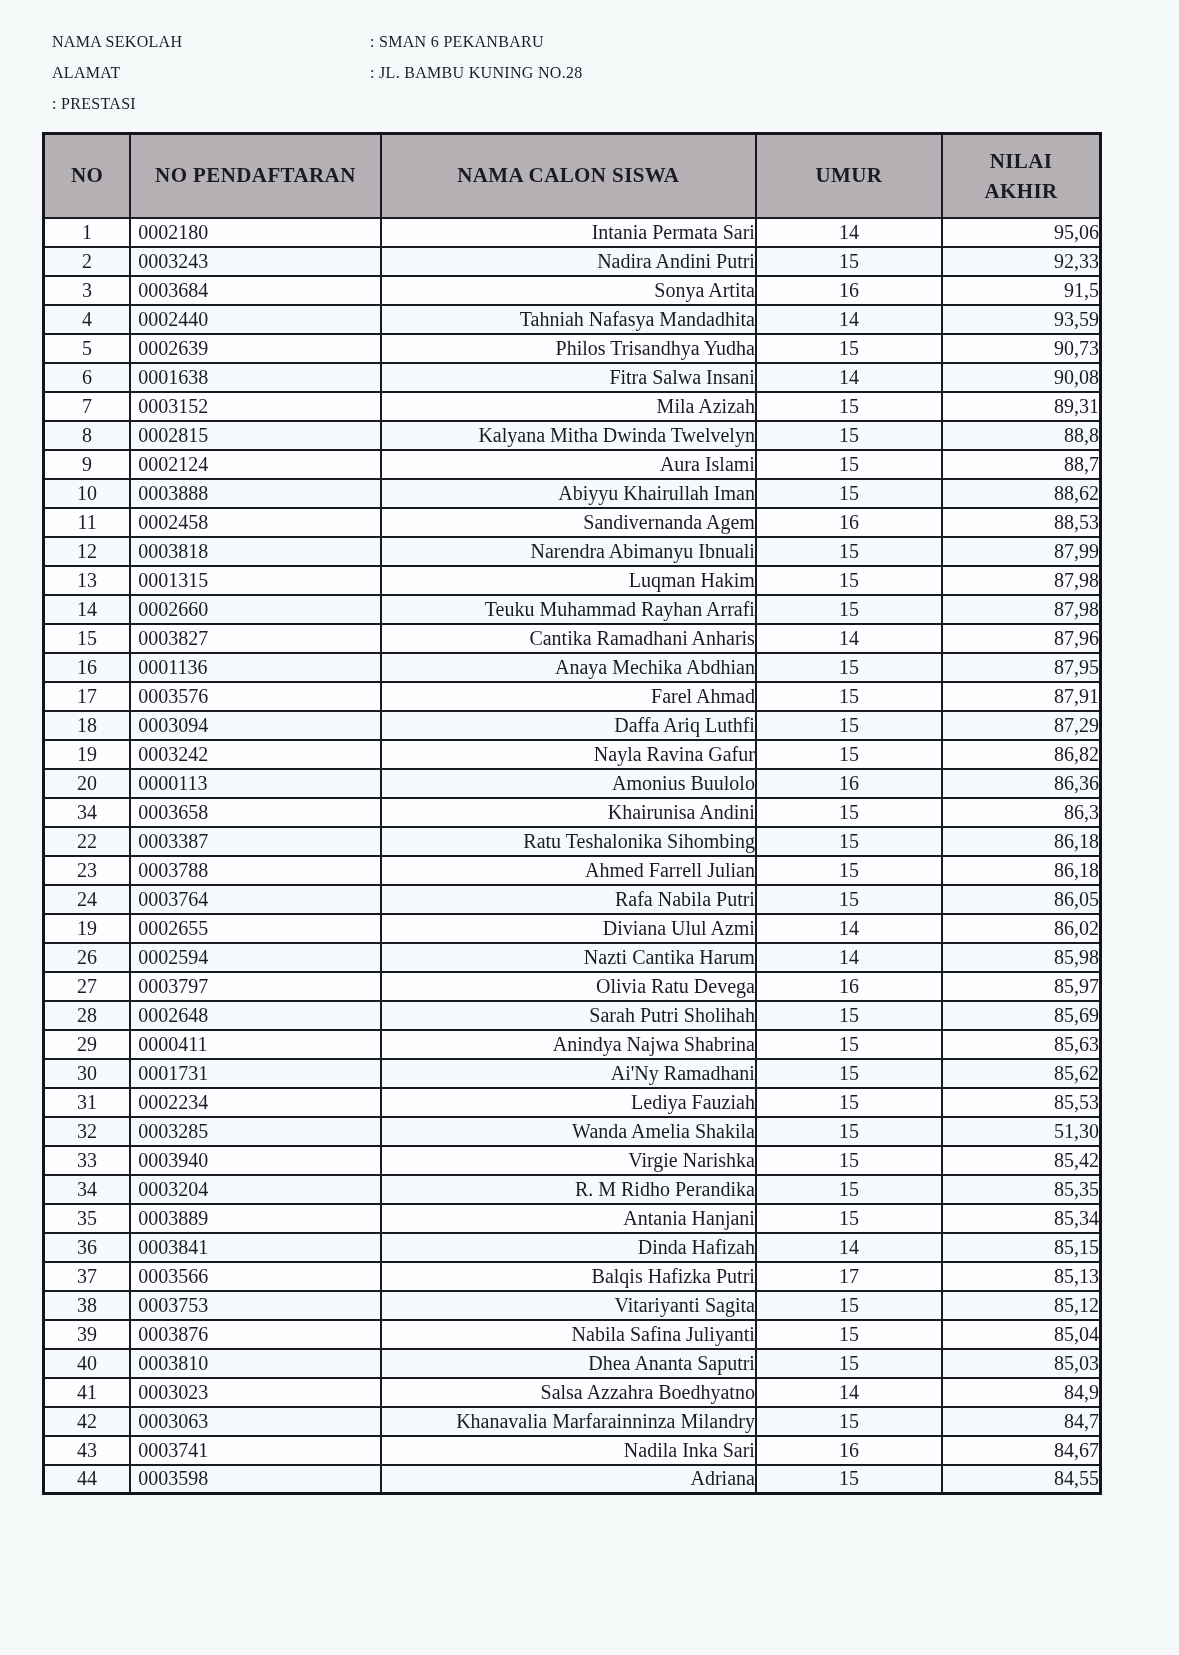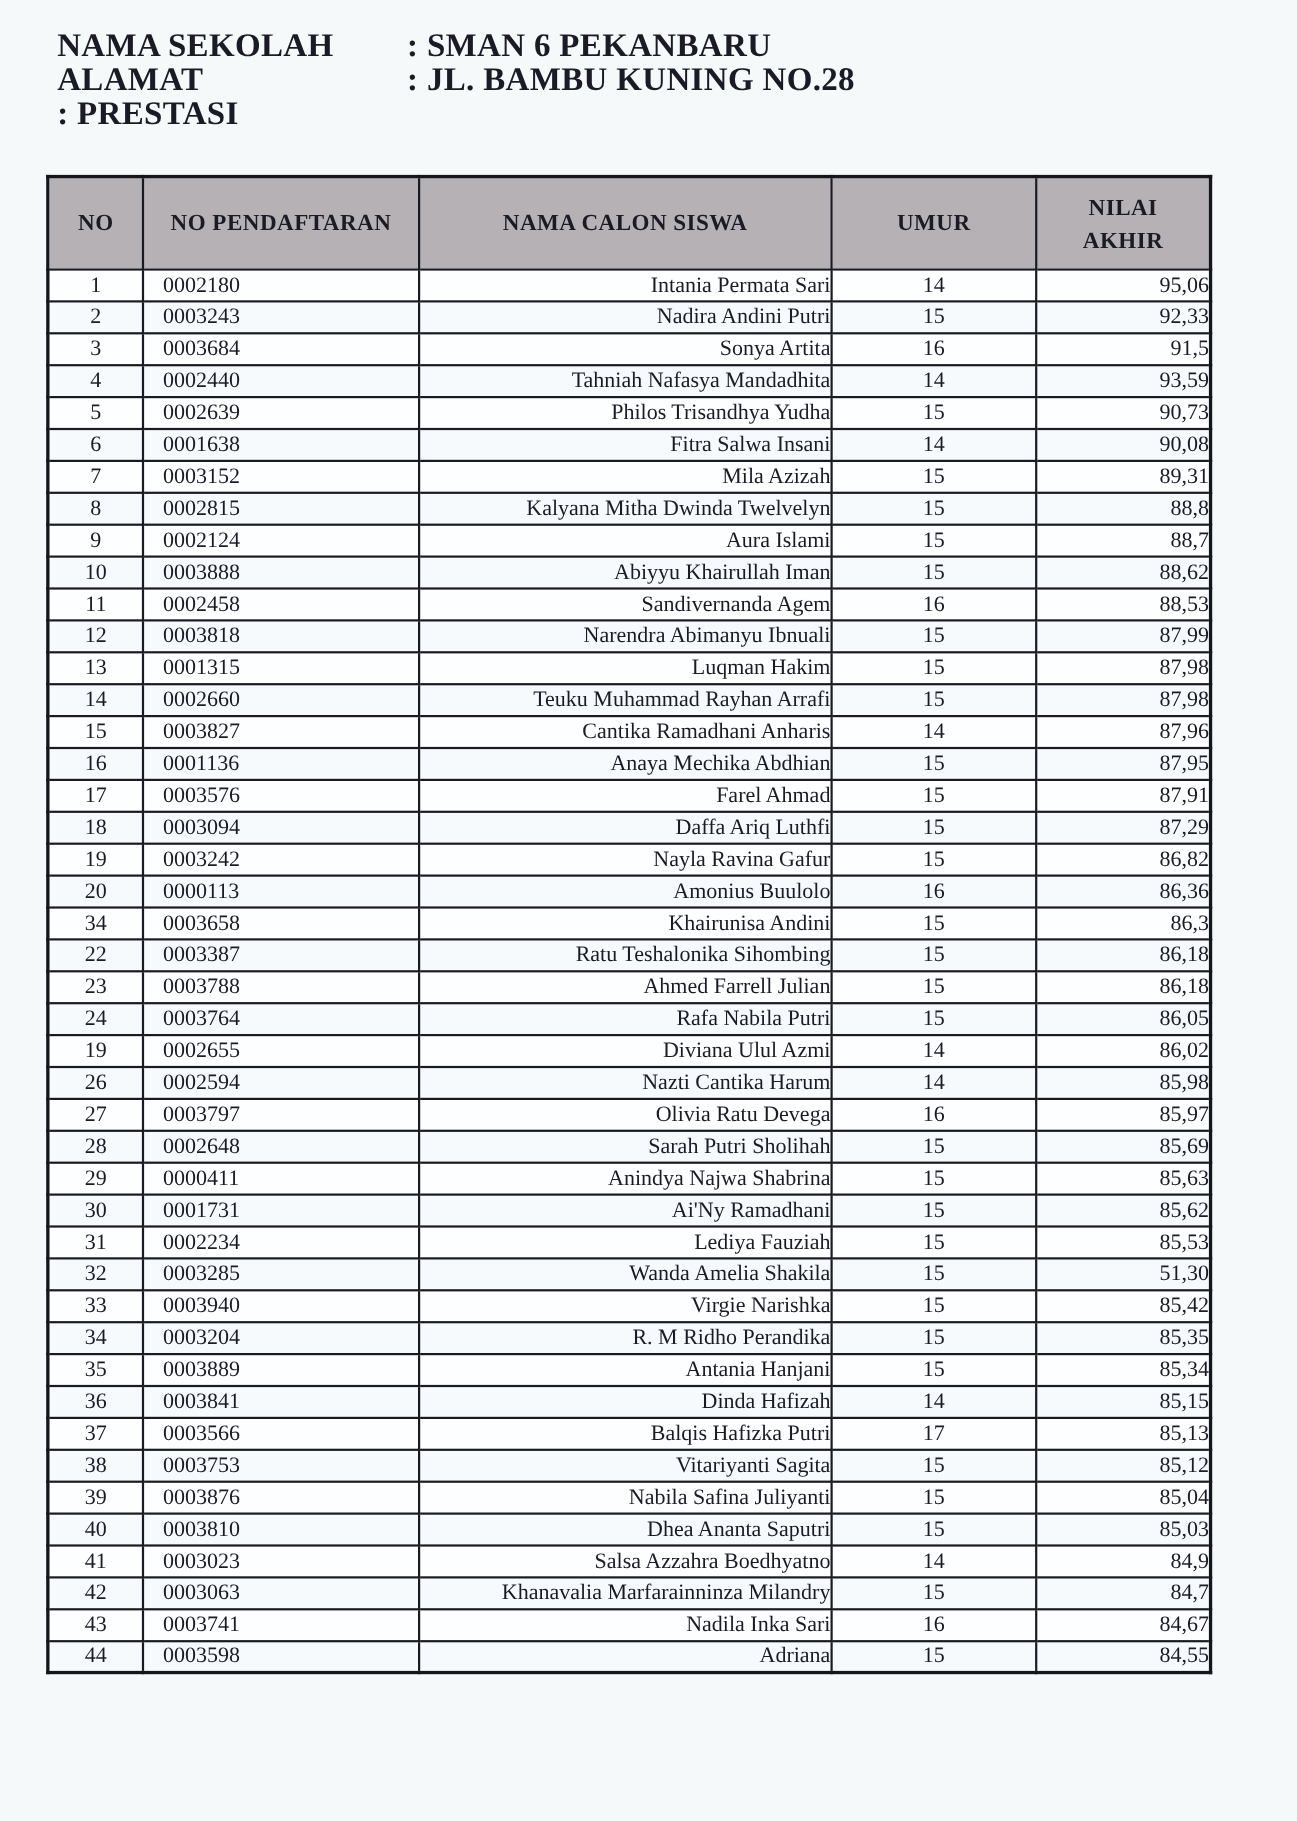--- a/index.html
+++ b/index.html
@@ -13,31 +13,31 @@
   }
   .info-block {
     position: absolute;
     left: 52px;
     top: 26px;
     width: 900px;
   }
   .info-row {
     display: flex;
     line-height: 31px;
-    font-size: 30px;
-    font-weight: bold;
+    font-size: 16px;
+    font-weight: normal;
     letter-spacing: 0.3px;
   }
   .info-label { width: 318px; flex: 0 0 318px; }
   .info-value { flex: 1; }
 
   table.results {
     position: absolute;
     left: 42px;
-    top: 159px;
+    top: 132px;
     width: 1060px;
     border-collapse: collapse;
     table-layout: fixed;
     background: #fbfdfe;
     border-radius: 10px;
   }
   table.results th, table.results td {
     border: 2px solid #1a1a22;
     overflow: hidden;
     white-space: nowrap;
@@ -60,21 +60,21 @@
     line-height: 30px;
   }
   tbody td {
     height: 29px;
     font-size: 20px;
     vertical-align: middle;
     background: #fcfeff;
   }
   tbody tr:nth-child(even) td { background: #f6fafc; }
   .c-no    { text-align: center; }
-  .c-reg   { text-align: left; padding-left: 17px; }
+  .c-reg   { text-align: left; padding-left: 7px; }
   .c-name  { text-align: right; padding-left: 7px; }
   .c-age   { text-align: center; }
   .c-score { text-align: right; }
 
   col.w-no    { width: 8.2%; }
   col.w-reg   { width: 23.7%; }
   col.w-name  { width: 35.5%; }
   col.w-age   { width: 17.6%; }
   col.w-score { width: 15.0%; }
 </style>

